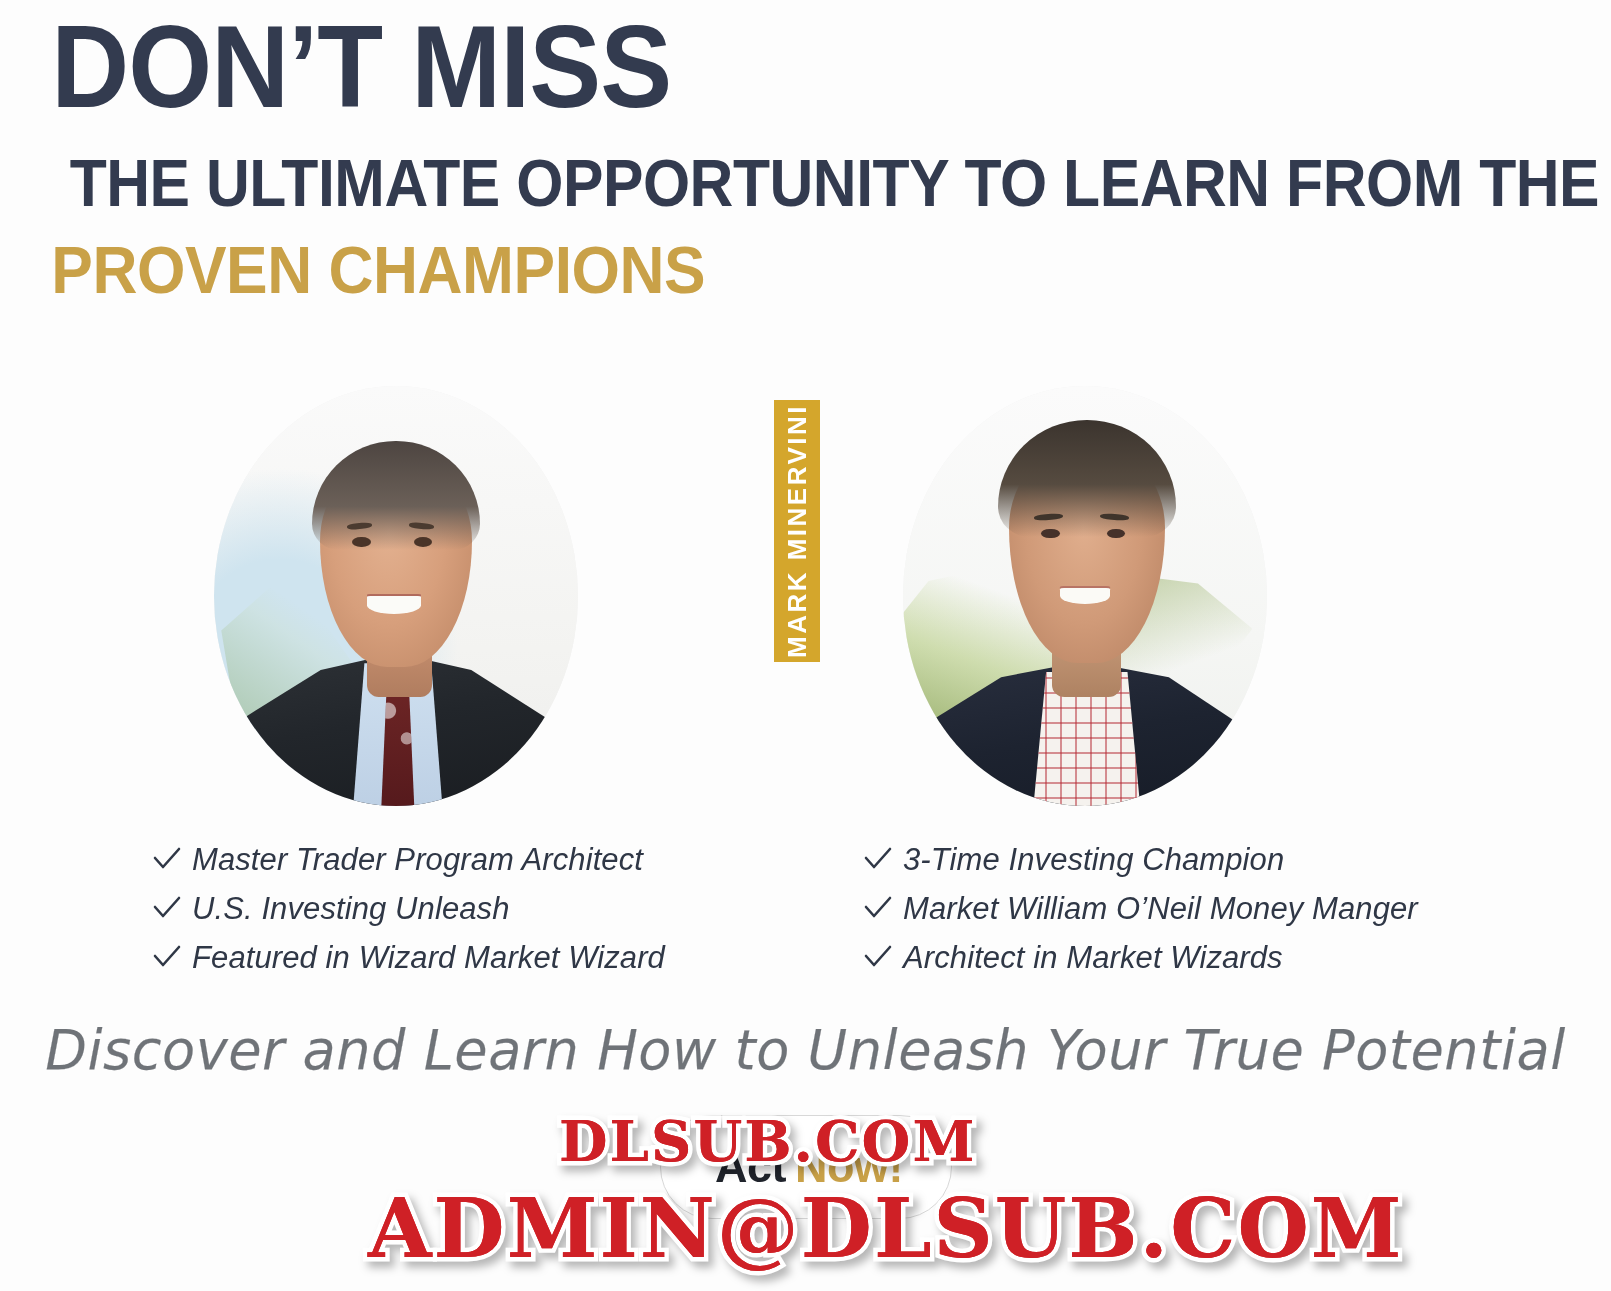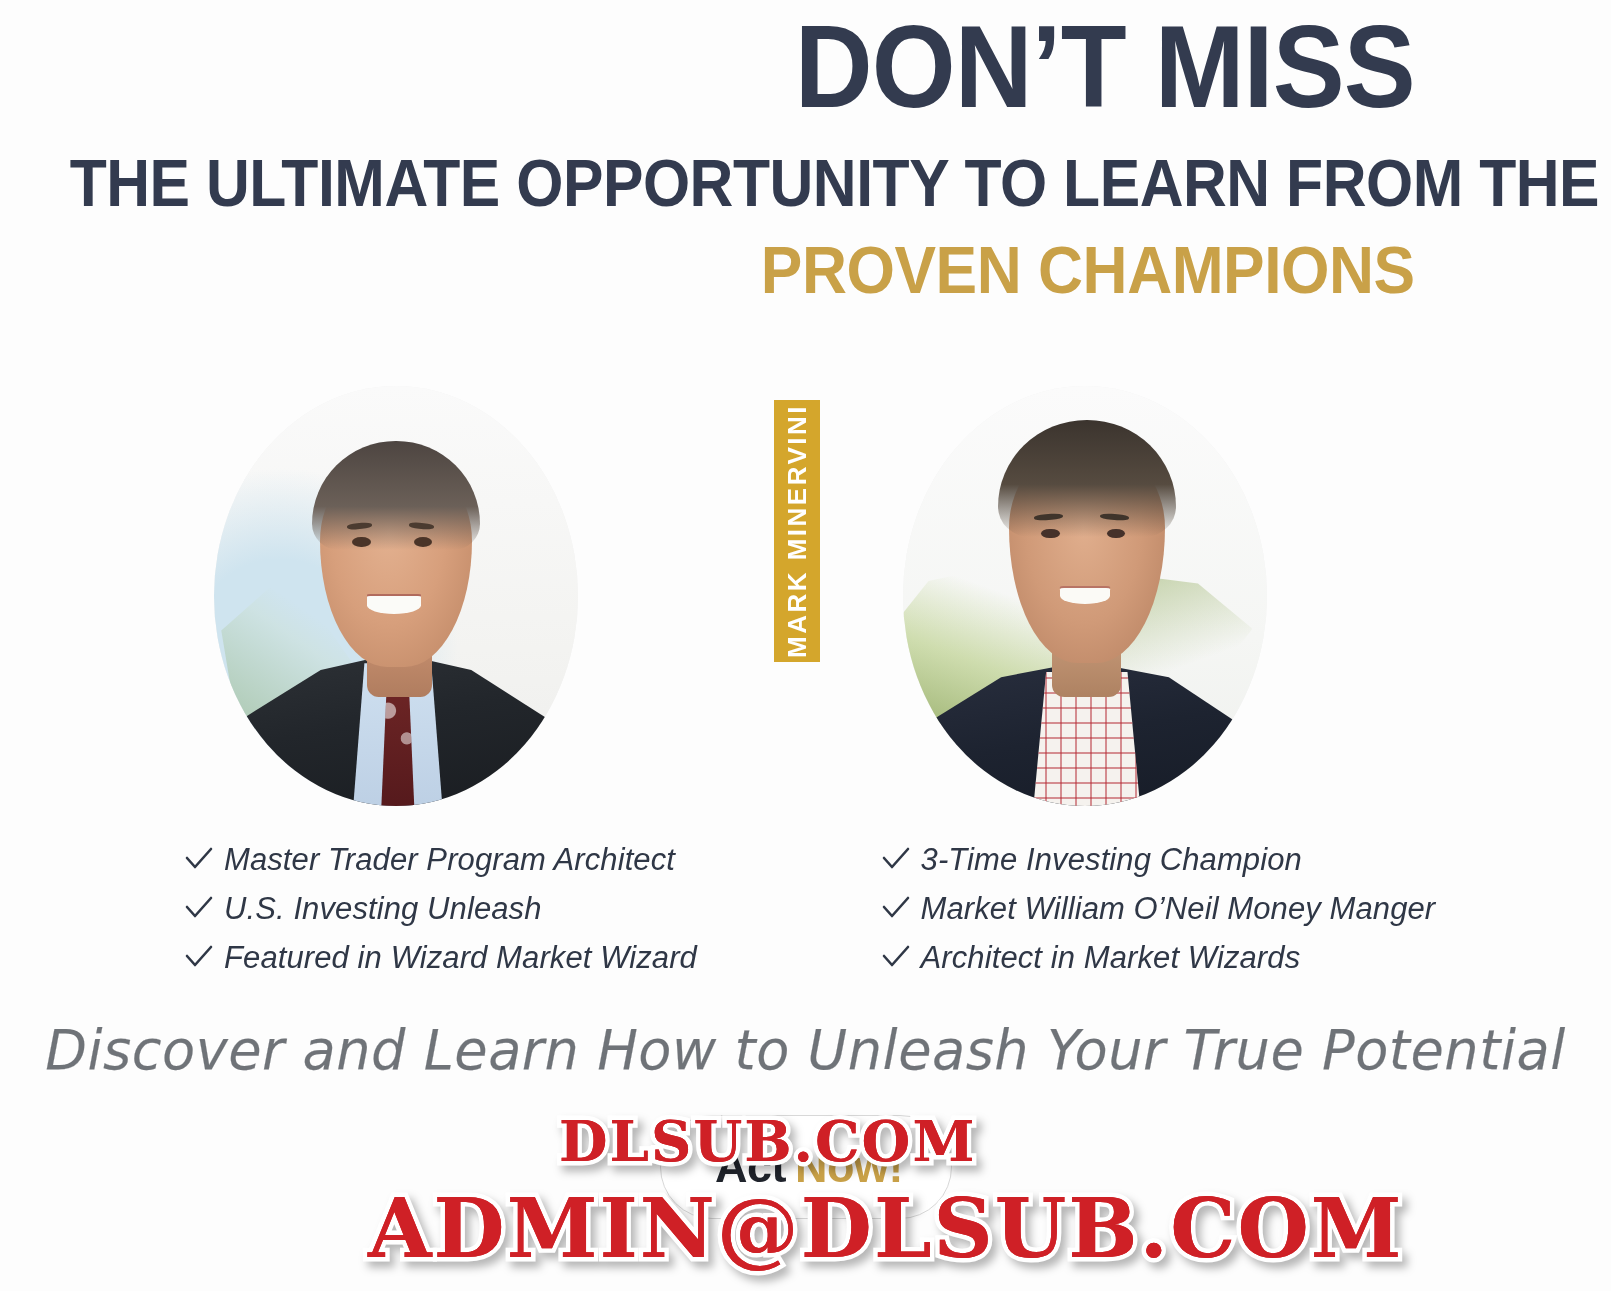--- a/index.html
+++ b/index.html
@@ -20,21 +20,21 @@
     background: #fdfdfd;
     overflow: hidden;
   }
 
   
   .headline-block {
     position: absolute;
     top: 0;
     left: 0;
     width: 1466px;
-    text-align: right;
+    text-align: left;
     padding-top: 8px;
   }
 
   .headline-main {
     font-family: "Liberation Sans Narrow", "Liberation Sans", sans-serif;
     font-weight: bold;
     font-size: 116px;
     line-height: 1.02;
     letter-spacing: -1px;
     color: #333b4f;
@@ -297,21 +297,21 @@
   
   .bullets-row {
     position: absolute;
     top: 842px;
     left: 0;
     width: 1611px;
     display: flex;
   }
 
   .bullets-col { width: 805px; position: relative; }
-  .bullets-col.left  { padding-left: 152px; margin-left: 32px; }
+  .bullets-col.left  { padding-left: 152px; }
   .bullets-col.right { padding-left: 58px; }
 
   .bullet {
     display: flex;
     align-items: baseline;
     height: 49px;
   }
 
   .check-icon {
     flex: 0 0 auto;

